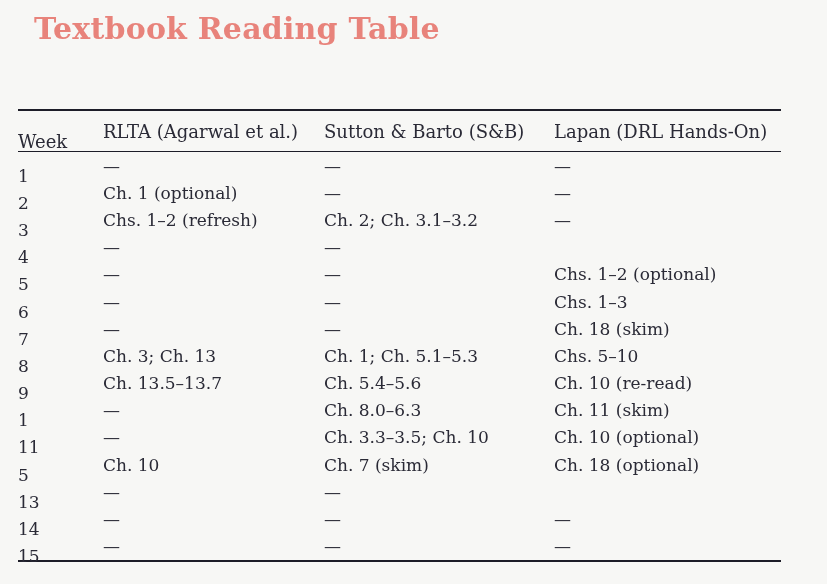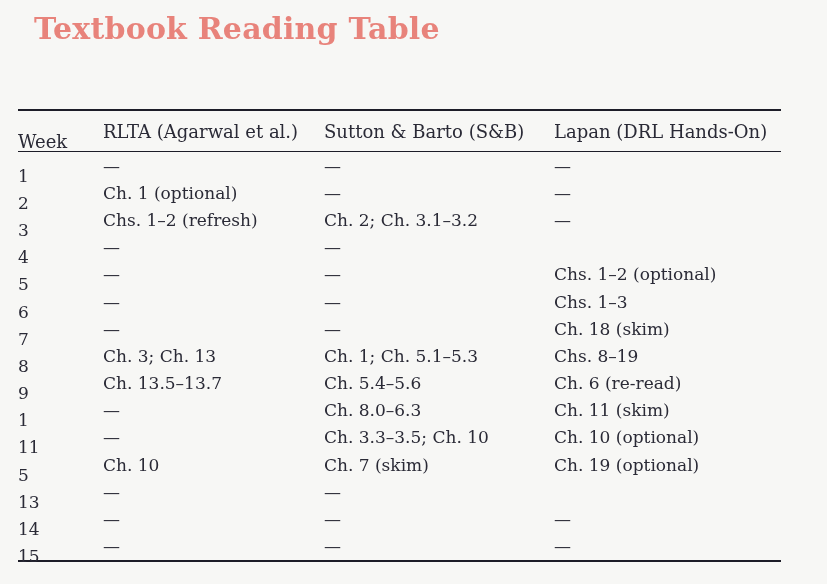--- a/index.html
+++ b/index.html
@@ -124,45 +124,45 @@
       <div class="grid-row data-row">
         <div class="cell cell-week">7</div>
         <div class="cell">—</div>
         <div class="cell">—</div>
         <div class="cell">Ch. 18 (skim)</div>
       </div>
       <div class="grid-row data-row">
         <div class="cell cell-week">8</div>
         <div class="cell">Ch. 3; Ch. 13</div>
         <div class="cell">Ch. 1; Ch. 5.1–5.3</div>
-        <div class="cell">Chs. 8–19</div>
+        <div class="cell">Chs. 5–10</div>
       </div>
       <div class="grid-row data-row">
         <div class="cell cell-week">9</div>
         <div class="cell">Ch. 13.5–13.7</div>
         <div class="cell">Ch. 5.4–5.6</div>
-        <div class="cell">Ch. 6 (re-read)</div>
+        <div class="cell">Ch. 10 (re-read)</div>
       </div>
       <div class="grid-row data-row">
         <div class="cell cell-week">1</div>
         <div class="cell">—</div>
         <div class="cell">Ch. 8.0–6.3</div>
         <div class="cell">Ch. 11 (skim)</div>
       </div>
       <div class="grid-row data-row">
         <div class="cell cell-week">11</div>
         <div class="cell">—</div>
         <div class="cell">Ch. 3.3–3.5; Ch. 10</div>
         <div class="cell">Ch. 10 (optional)</div>
       </div>
       <div class="grid-row data-row">
         <div class="cell cell-week">5</div>
         <div class="cell">Ch. 10</div>
         <div class="cell">Ch. 7 (skim)</div>
-        <div class="cell">Ch. 19 (optional)</div>
+        <div class="cell">Ch. 18 (optional)</div>
       </div>
       <div class="grid-row data-row">
         <div class="cell cell-week">13</div>
         <div class="cell">—</div>
         <div class="cell">—</div>
       </div>
       <div class="grid-row data-row">
         <div class="cell cell-week">14</div>
         <div class="cell">—</div>
         <div class="cell">—</div>

